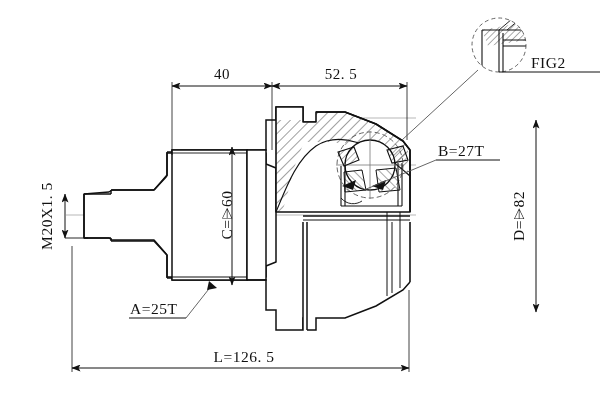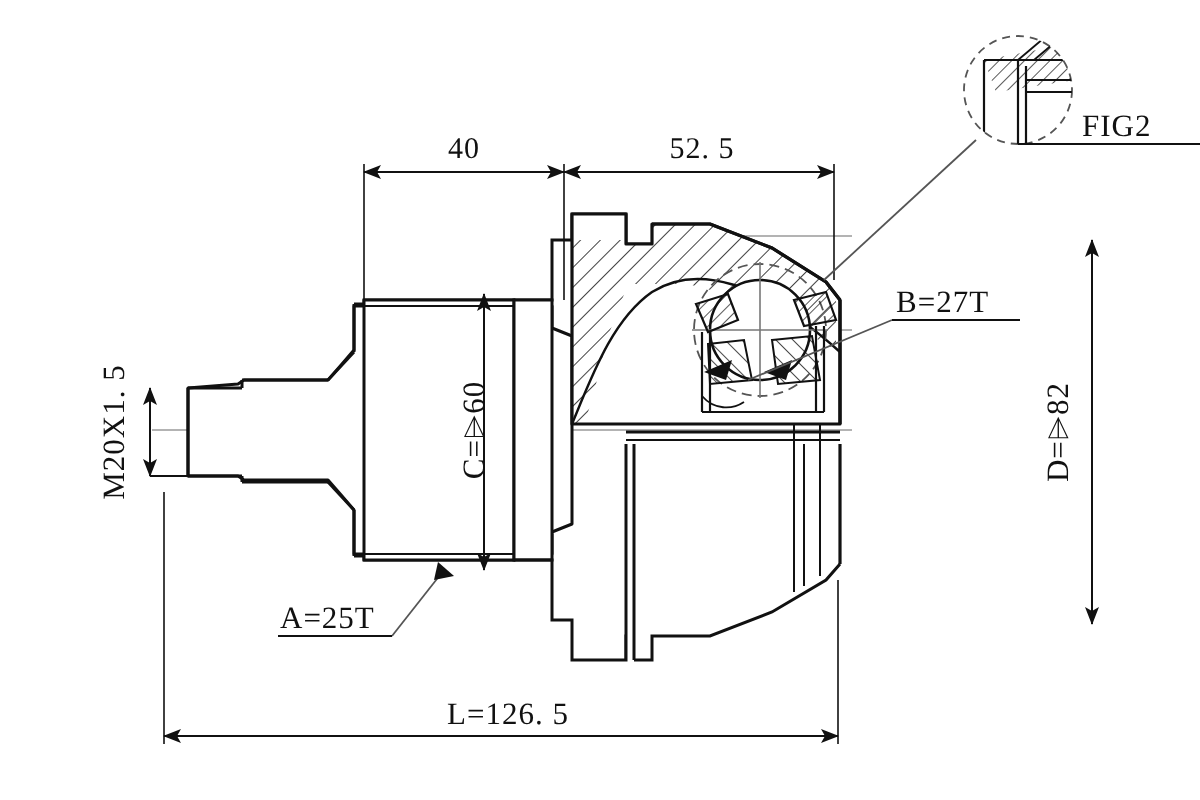--- a/index.html
+++ b/index.html
@@ -9,21 +9,21 @@
   }
   body {
     width: 600px;
     height: 400px;
     position: relative;
     overflow: hidden;
     font-family: "Liberation Serif", "DejaVu Serif", serif;
   }
   #drawing-root {
     position: absolute;
-    left: 14px;
+    left: 4px;
     top: 0;
     width: 584px;
     height: 400px;
   }
   svg#cad {
     display: block;
     width: 600px;
     height: 400px;
   }
   .lbl {

